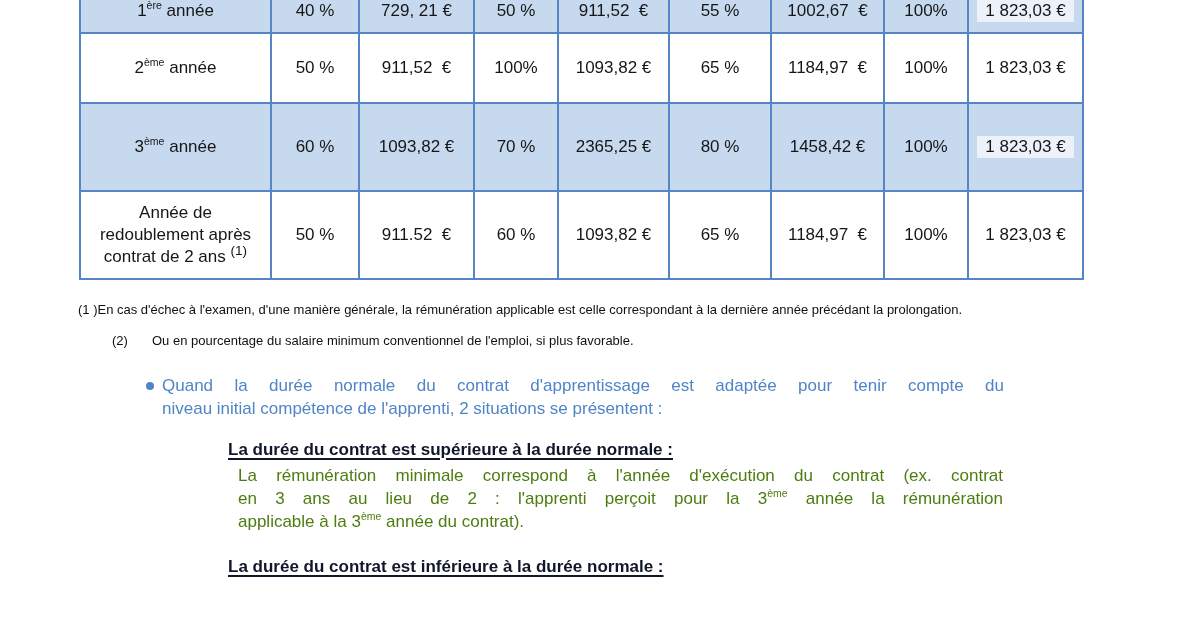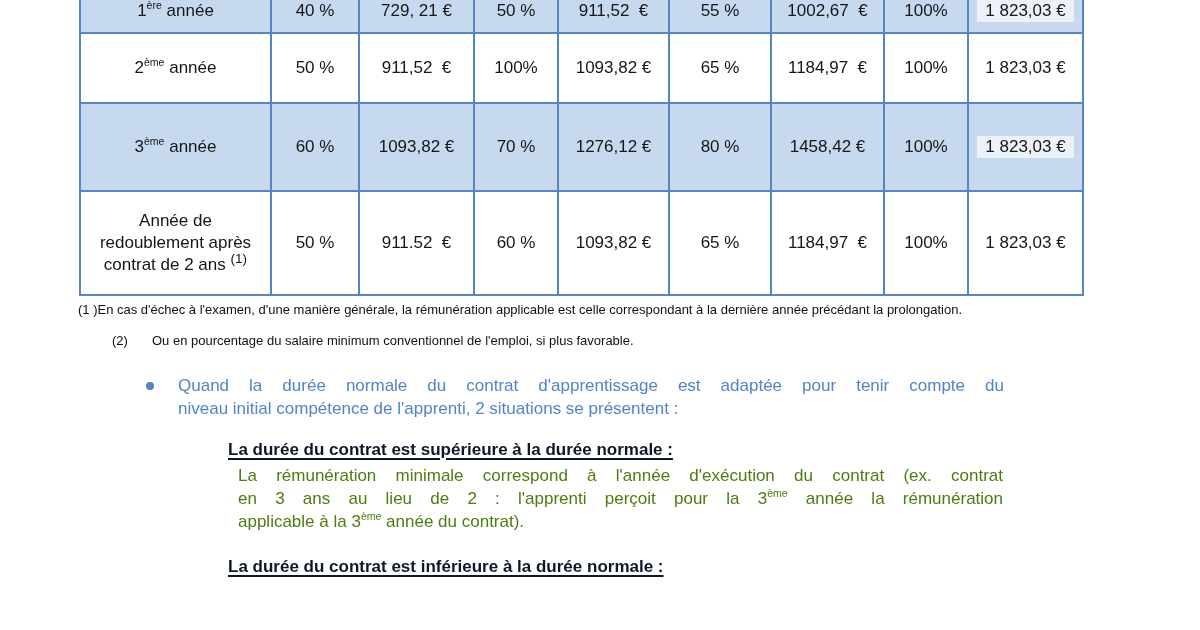--- a/index.html
+++ b/index.html
@@ -29,21 +29,21 @@
     vertical-align: middle;
     font-size: 17px;
     color: #161616;
     padding: 2px 4px;
   }
   tr.shaded td { background: #c7d9ef; }
   tr.plain td  { background: #ffffff; margin-left: 10px; }
   tr.r1 td { height: 44px; }
   tr.r2 td { height: 70px; }
   tr.r3 td { height: 88px; }
-  tr.r4 td { height: 104px; }
+  tr.r4 td { height: 88px; }
   td.c-label { font-size: 17px; line-height: 22px; padding: 2px 8px; }
   td.c-amt { font-size: 16px; white-space: pre; }
   td.c-total { color: #3f3f3f; }
   .total-chip { display: inline-block; padding: 1px 8px; white-space: pre; }
   tr.shaded .total-chip { background: #edf2fa; }
   sup { font-size: 0.62em; vertical-align: super; line-height: 0; }
   tr.r4 sup { font-size: 0.8em; }
 
   
   .footnote {
@@ -64,21 +64,21 @@
     display: flex;
     color: #4f85c7;
   }
   .bullet-dot {
     flex: 0 0 8px;
     width: 8px; height: 8px;
     border-radius: 50%;
     background: #4f85c7;
     margin-top: 8px;
   }
-  .bullet-text { margin-left: 24px; flex: 1; font-size: 17px; line-height: 23px; }
+  .bullet-text { margin-left: 8px; flex: 1; font-size: 17px; line-height: 23px; }
 
   
   .jline { text-align: justify; text-align-last: justify; }
   .jline.last { text-align-last: left; }
 
   
   .subhead {
     position: absolute;
     left: 228px;
     font-size: 17px;
@@ -140,21 +140,21 @@
         <td class="c-pct">65 %</td>
         <td class="c-amt">1184,97  €</td>
         <td class="c-pct">100%</td>
         <td class="c-amt c-total"><span class="total-chip">1 823,03 €</span></td>
       </tr>
       <tr class="r3 shaded">
         <td class="c-label">3<sup>ème</sup> année</td>
         <td class="c-pct">60 %</td>
         <td class="c-amt">1093,82 €</td>
         <td class="c-pct">70 %</td>
-        <td class="c-amt">1276,12 €</td>
+        <td class="c-amt">2365,25 €</td>
         <td class="c-pct">80 %</td>
         <td class="c-amt">1458,42 €</td>
         <td class="c-pct">100%</td>
         <td class="c-amt c-total"><span class="total-chip">1 823,03 €</span></td>
       </tr>
       <tr class="r4 plain">
         <td class="c-label">Année de redoublement après contrat de 2 ans <sup>(1)</sup></td>
         <td class="c-pct">50 %</td>
         <td class="c-amt">911.52  €</td>
         <td class="c-pct">60 %</td>

